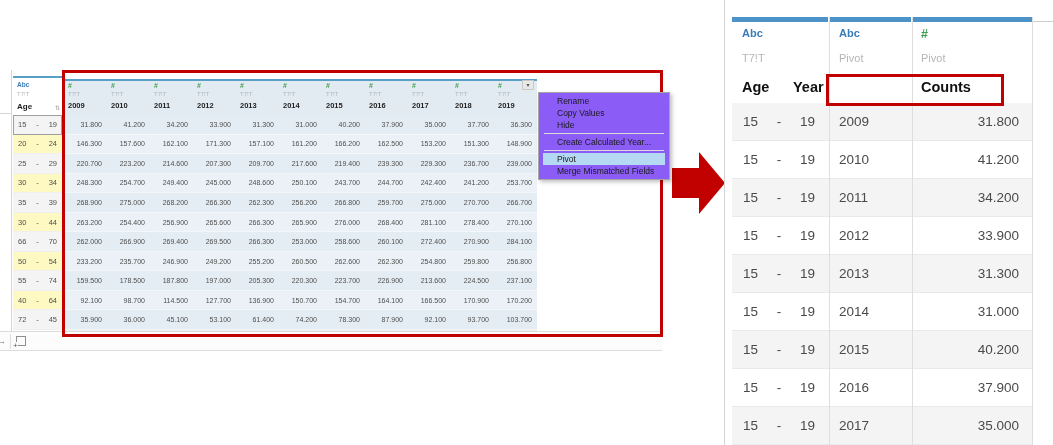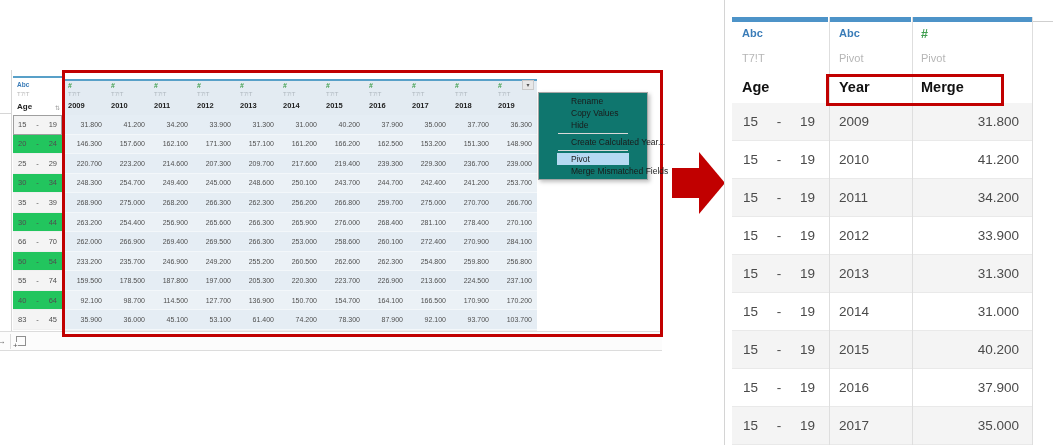--- a/index.html
+++ b/index.html
@@ -16,21 +16,21 @@
   .sort-ic{position:absolute;right:2px;top:26px;font-size:6px;color:#9a9a9a;}
 
   .yheads{left:64px;top:79px;width:473px;height:36px;display:flex;}
   .yhead{position:relative;width:43px;box-sizing:border-box;border-top:2px solid #58a0c8;background:#e3ebf2;}
   .ytype{position:absolute;left:4px;top:1px;font-size:7px;font-weight:bold;color:#3f9e4f;}
   .ysrc{position:absolute;left:4px;top:10px;font-size:6px;color:#adb6bd;}
   .yname{position:absolute;left:4px;top:20px;font-size:7.5px;font-weight:bold;color:#222;}
 
   .age-rows{left:13px;top:115px;width:49px;height:215px;display:flex;flex-direction:column;}
   .arow{flex:1;display:flex;align-items:center;justify-content:space-between;box-sizing:border-box;
-        padding:0 5px;font-size:7.5px;color:#4f4f4f;border-bottom:1px solid #efefef;background:#22c55e;}
+        padding:0 5px;font-size:7.5px;color:#4f4f4f;border-bottom:1px solid #efefef;background:#fef9c3;}
   .arow.odd{background:#f4f4f4;}
   .arow.sel{outline:1px solid #9f9f9f;outline-offset:-1px;}
 
   .val-rows{left:64px;top:115px;width:473px;height:215px;display:flex;flex-direction:column;}
   .vrow{flex:1;display:flex;background:#ebf1f6;border-bottom:1px solid #f3f7fa;box-sizing:border-box;}
   .vrow.odd{background:#e5edf4;}
   .vcell{width:43px;box-sizing:border-box;padding-right:5px;text-align:right;font-size:7px;color:#4f4f4f;
          display:flex;align-items:center;justify-content:flex-end;}
 
   .colstrip{left:64px;top:330px;width:473px;height:7px;background:#ececec;}
@@ -39,22 +39,22 @@
   .tb-arrow{position:absolute;left:-3px;top:4px;font-size:9px;color:#777;}
   .tb-sep{position:absolute;left:10px;top:2px;width:1px;height:15px;background:#dcdcdc;}
   .gridplus{position:absolute;left:16px;top:4px;width:8px;height:8px;border:1px solid #8f8f8f;}
   .gridplus span{position:absolute;left:-4px;bottom:-4px;font-size:8px;line-height:7px;color:#555;background:#fcfcfc;}
 
   .red-rect{left:62px;top:70px;width:601px;height:267px;border:3px solid #c10000;box-sizing:border-box;pointer-events:none;}
 
   .dd-btn{left:522px;top:80px;width:12px;height:10px;background:#e8e8e8;border:1px solid #c9c9c9;box-sizing:border-box;
           font-size:6px;color:#555;text-align:center;line-height:8px;}
 
-  .menu{left:538px;top:92px;width:110px;background:#0f766e;border:1px solid #a6a6a6;box-shadow:2px 2px 4px rgba(0,0,0,.25);
-        padding:2px 18px;box-sizing:border-box;z-index:5;}
+  .menu{left:538px;top:92px;width:132px;background:#8b5cf6;border:1px solid #a6a6a6;box-shadow:2px 2px 4px rgba(0,0,0,.25);
+        padding:2px 4px;box-sizing:border-box;z-index:5;}
   .mi{height:12px;line-height:12px;padding-left:14px;font-size:8.5px;color:#1a1a1a;white-space:nowrap;}
   .mi.hi{background:#b5d9f2;}
   .sep{height:1px;background:#d9d9d9;margin:2px 1px;}
 
   
   .arr-tail{left:672px;top:168px;width:27px;height:30px;background:#c10000;}
   .arr-head{left:699px;top:152px;width:0;height:0;border-top:31px solid transparent;border-bottom:31px solid transparent;border-left:26px solid #c10000;}
 
   
   .r-divider{left:724px;top:0;width:1px;height:445px;background:#d4d4d4;}
@@ -193,21 +193,21 @@
         <span>55</span>
         <span>-</span>
         <span>74</span>
       </div>
       <div class="arow">
         <span>40</span>
         <span>-</span>
         <span>64</span>
       </div>
       <div class="arow odd">
-        <span>83</span>
+        <span>72</span>
         <span>-</span>
         <span>45</span>
       </div>
     </div>
 
   <div class="abs val-rows" id="val-rows">
       <div class="vrow odd">
         <span class="vcell">31.800</span>
         <span class="vcell">41.200</span>
         <span class="vcell">34.200</span>
@@ -385,25 +385,25 @@
   <div class="abs bluebar" style="left:830px;width:81px;"></div>
   <div class="abs bluebar" style="left:913px;width:119px;"></div>
   <div class="abs r-topline"></div>
 
   <span class="r-type" style="left:742px;">Abc</span>
   <span class="r-src" style="left:742px;">T7!T</span>
   <span class="r-label" style="left:742px;">Age</span>
 
   <span class="r-type" style="left:839px;">Abc</span>
   <span class="r-src" style="left:839px;">Pivot</span>
-  <span class="r-label" style="left:839px;">Year</span>
+  <span class="r-label" style="left:793px;">Year</span>
 
   <span class="r-type green" style="left:921px;">#</span>
   <span class="r-src" style="left:921px;">Pivot</span>
-  <span class="r-label" style="left:921px;">Merge</span>
+  <span class="r-label" style="left:921px;">Counts</span>
 
   <div class="abs red-box"></div>
 
   <div class="abs r-rows" id="right-rows">
       <div class="rrow odd">
         <span class="rc-age">
           <span>15</span>
           <span>-</span>
           <span>19</span>
         </span>

